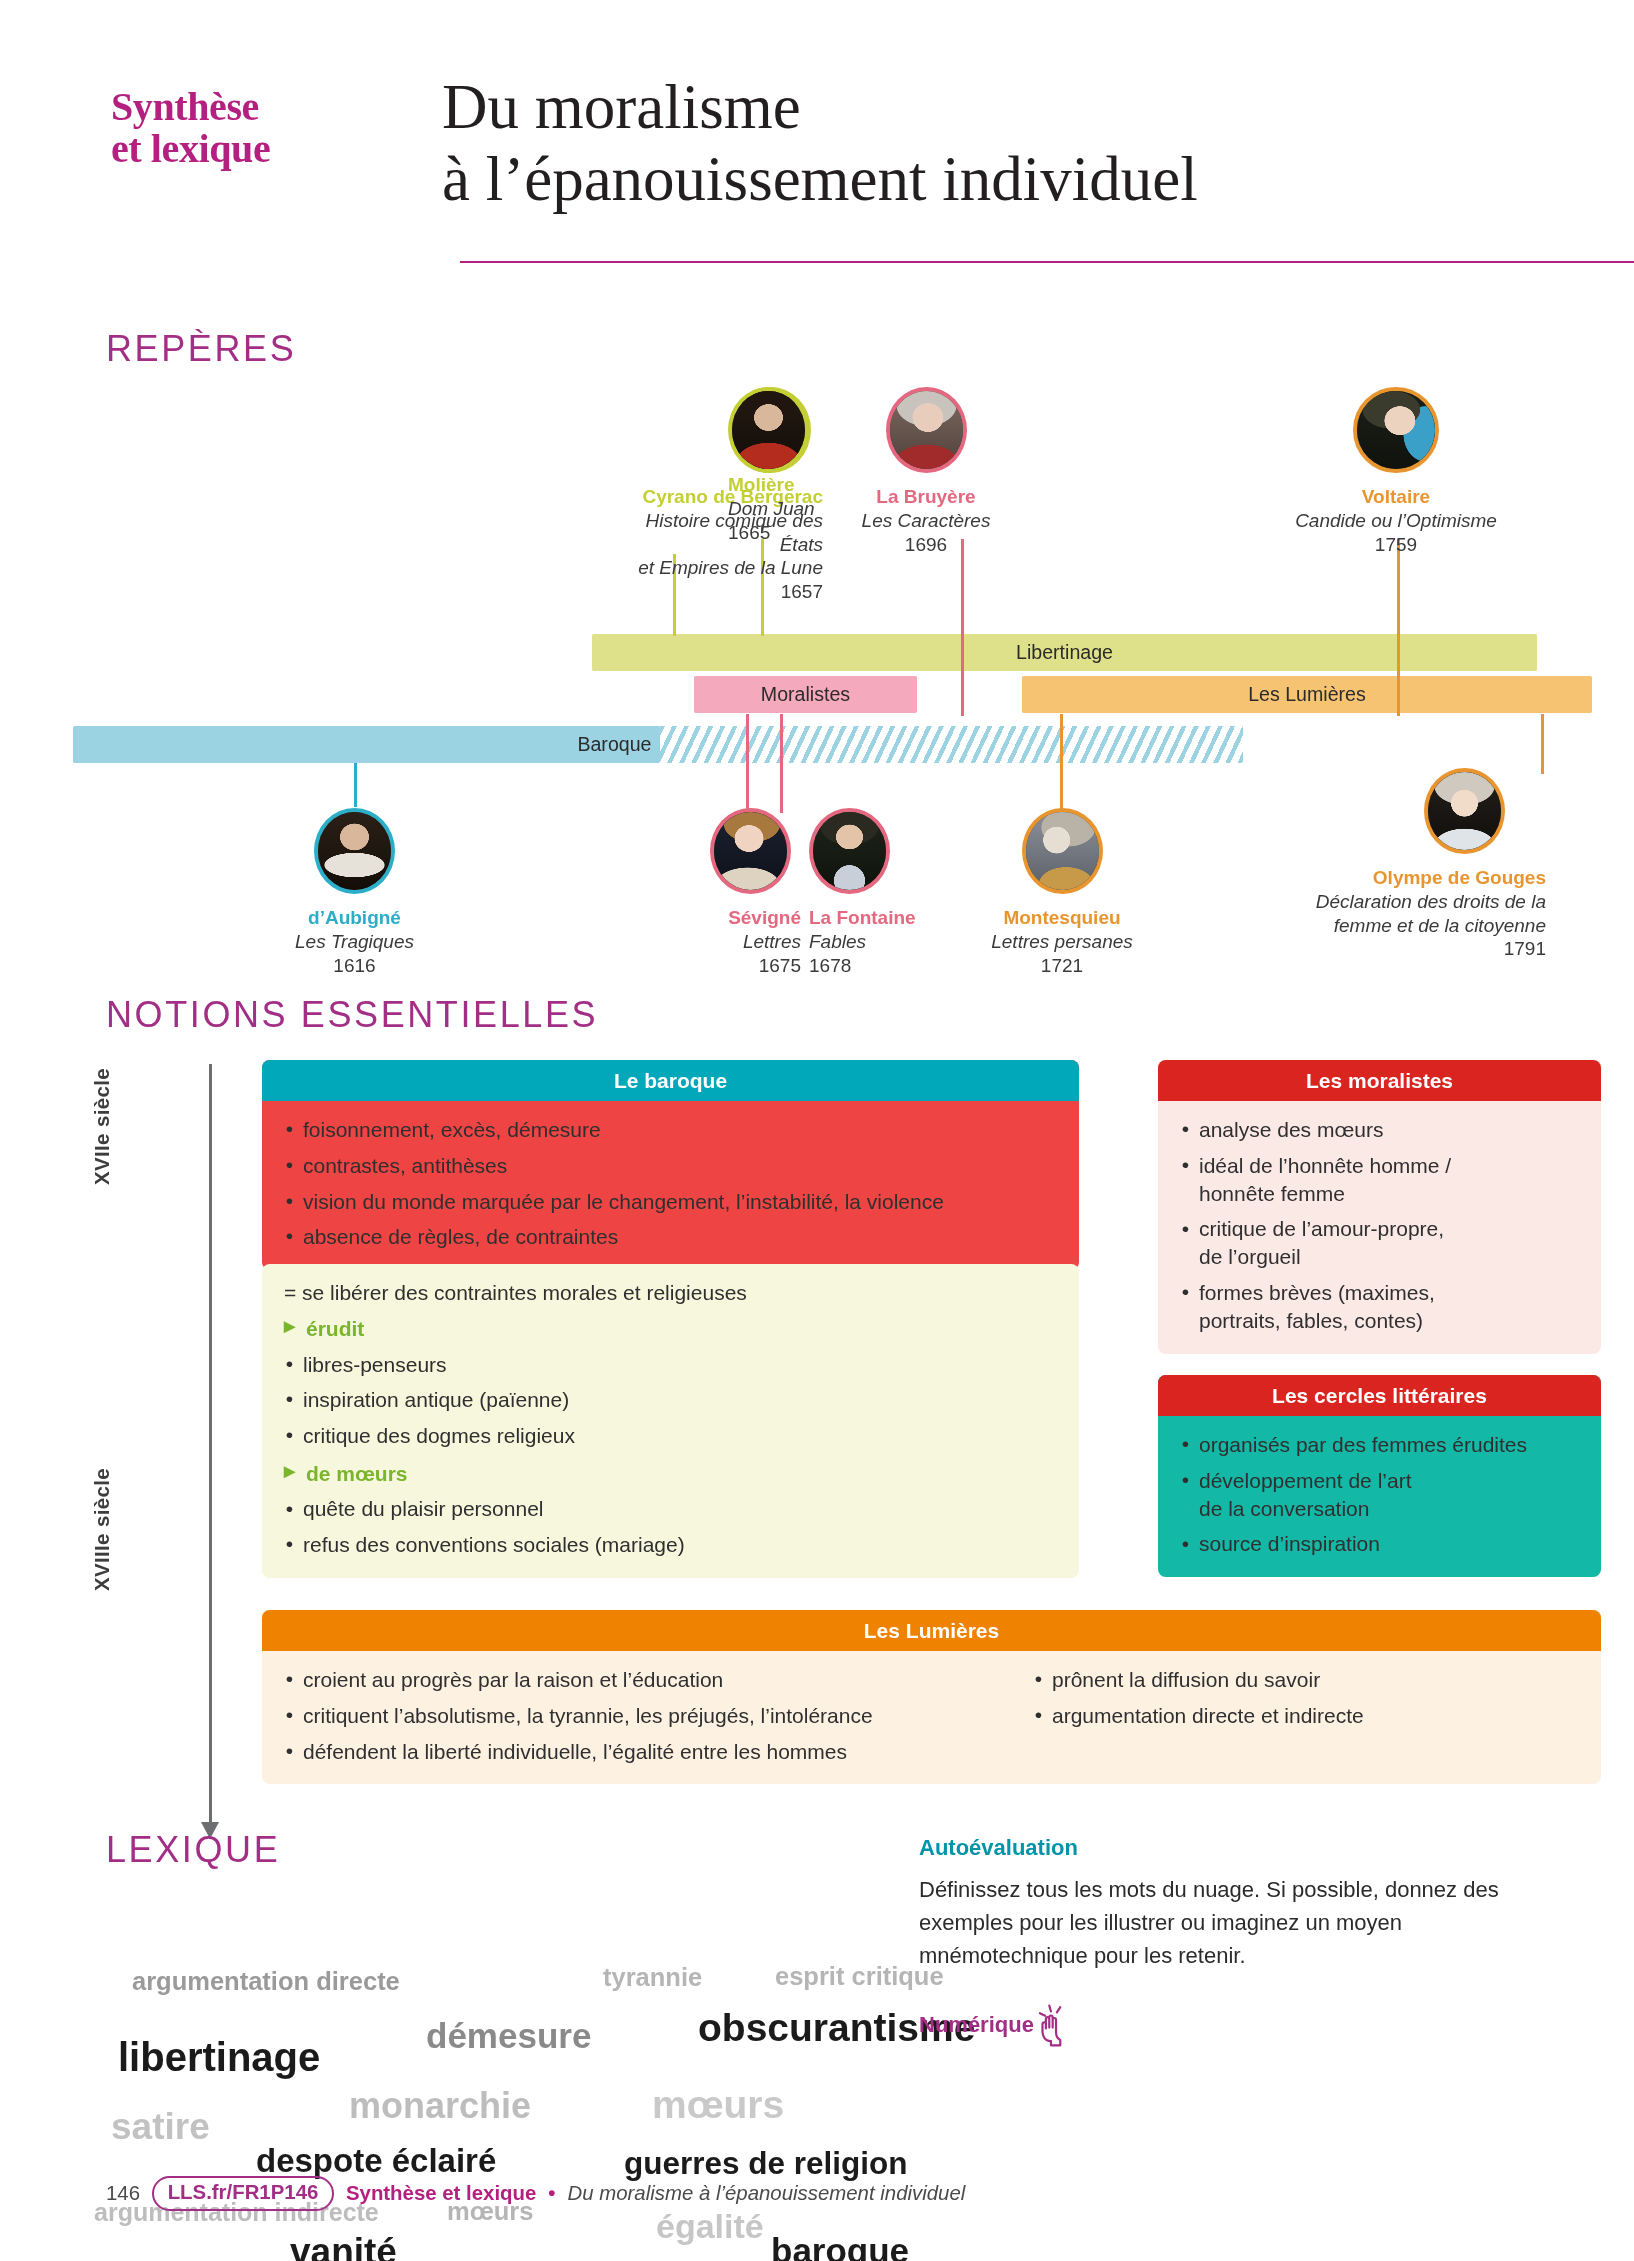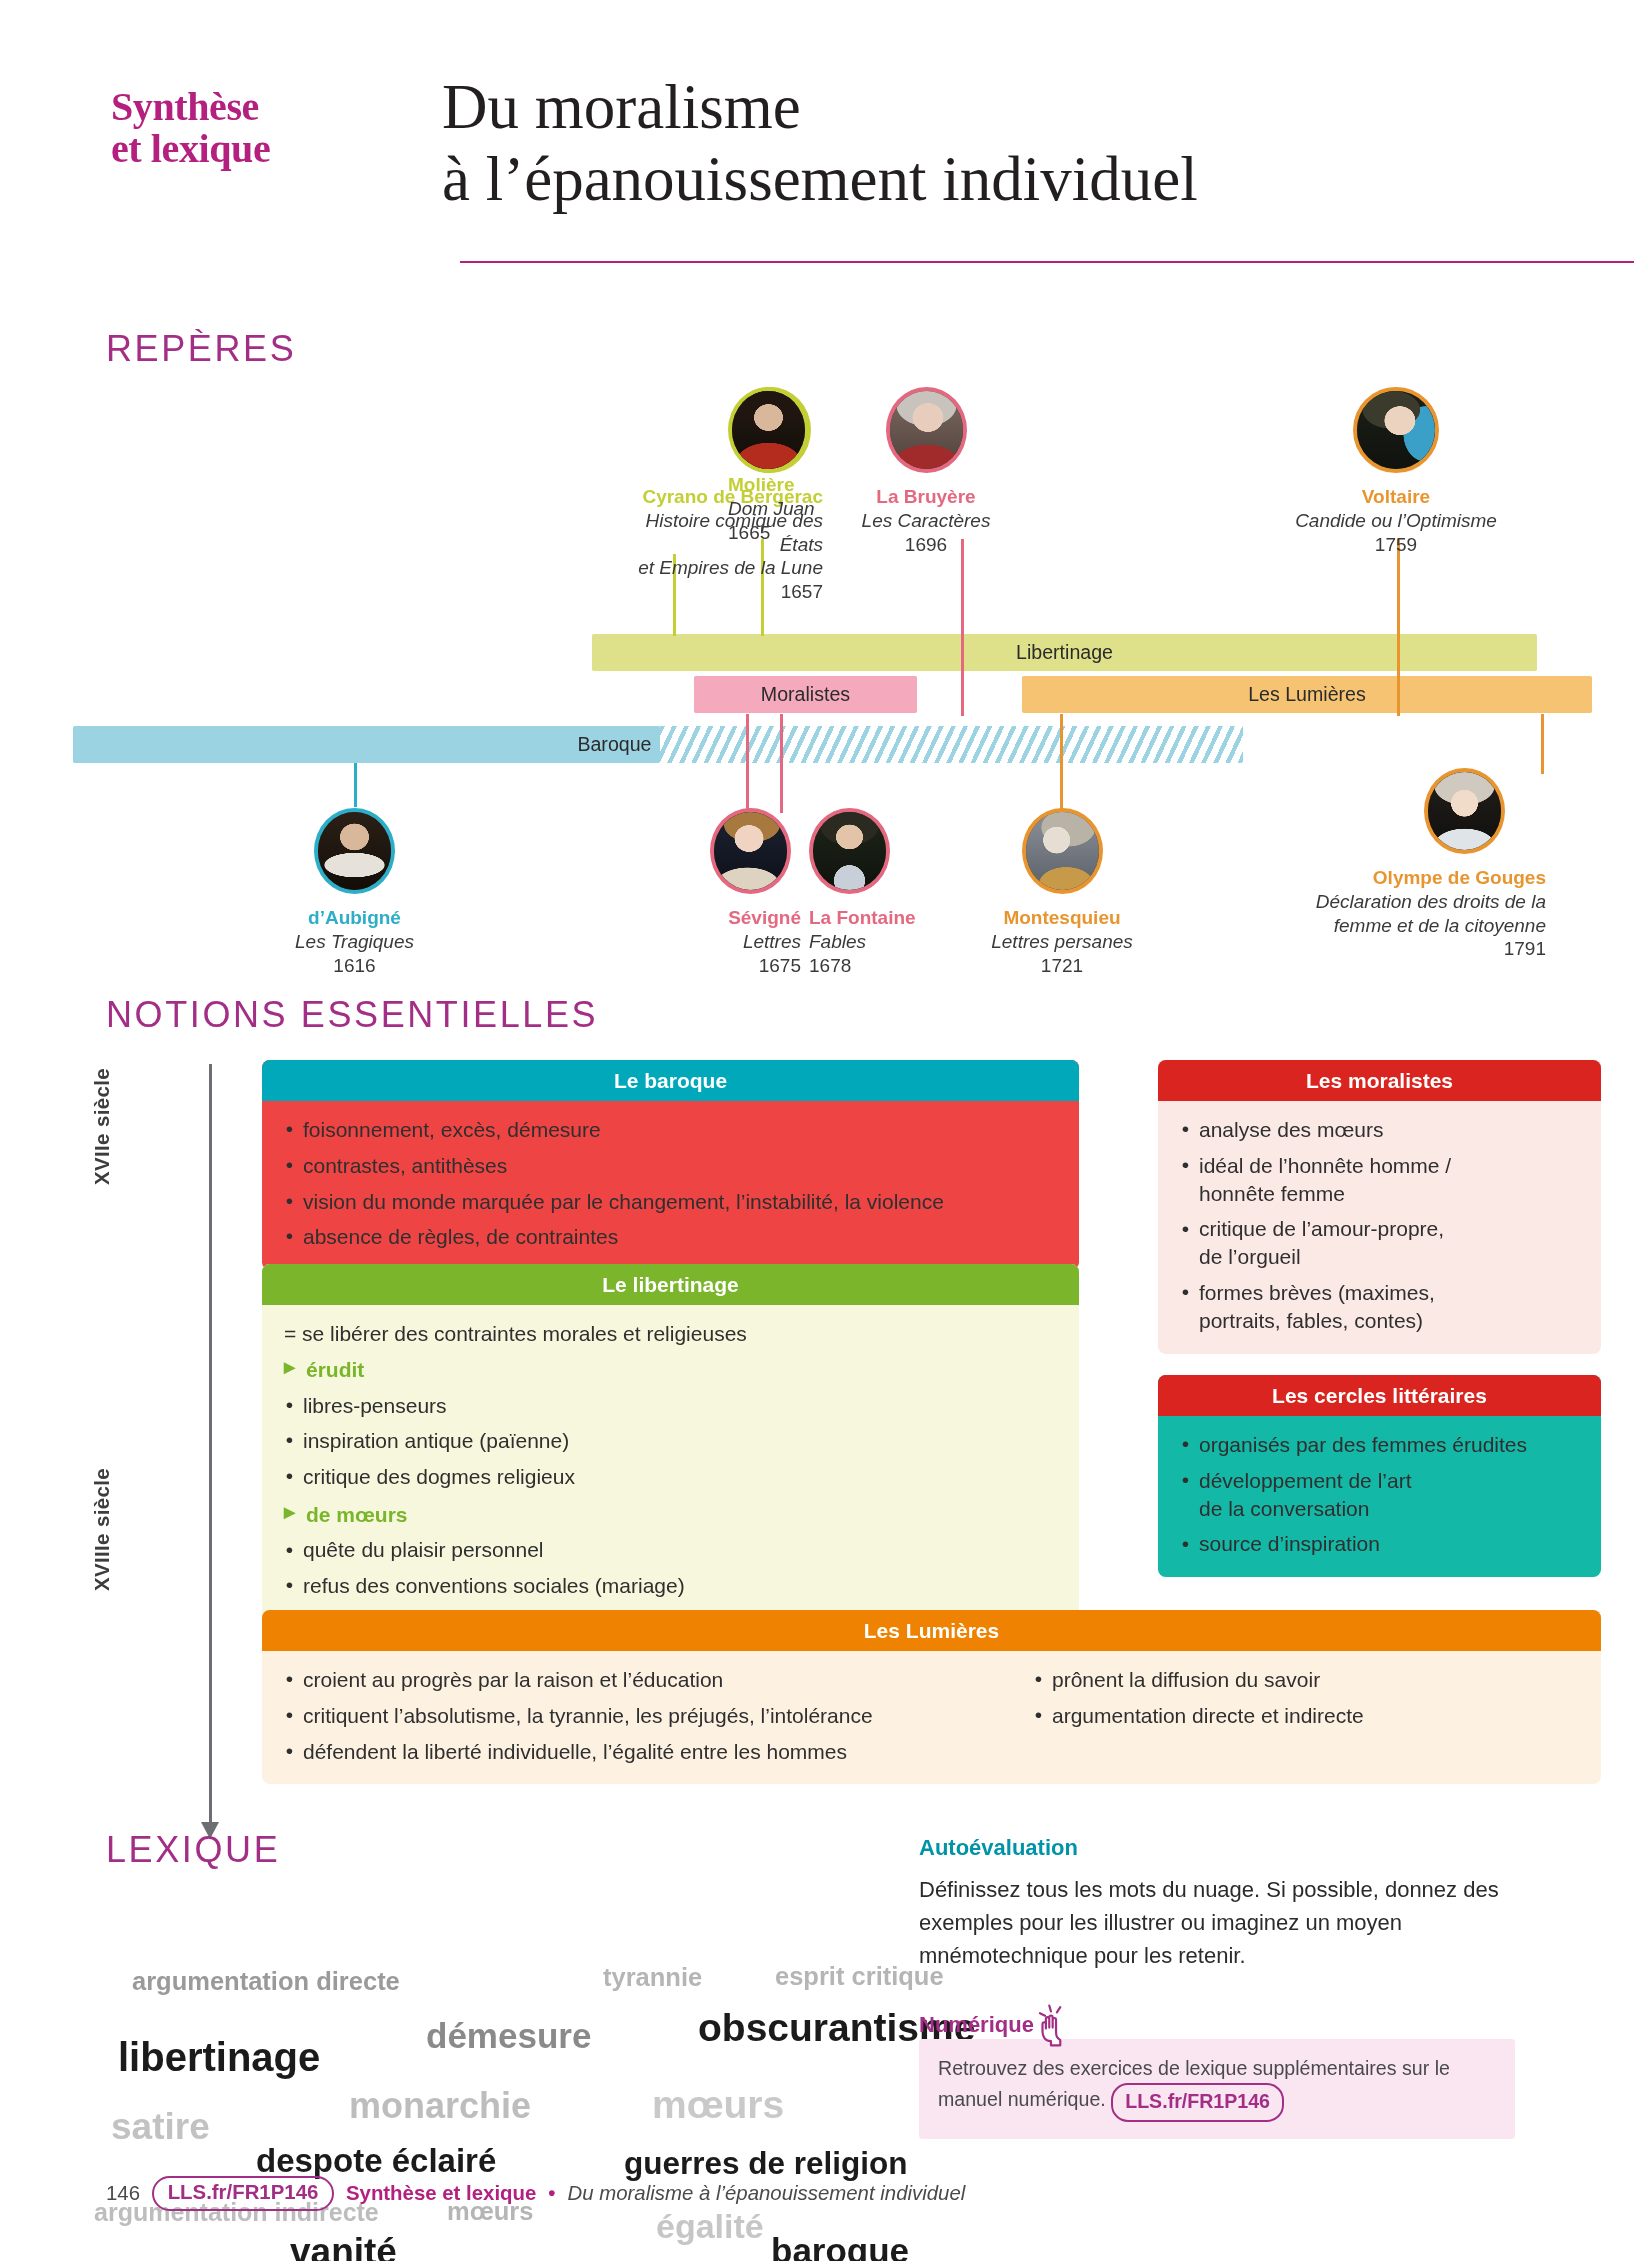--- a/index.html
+++ b/index.html
@@ -304,21 +304,20 @@
       <div class="card-h" style="background:#00a8ba;">Le baroque</div>
       <div class="card-b">
         <div class="li" style="color:#2f2f2f;"><span>foisonnement, excès, démesure</span></div>
         <div class="li"><span>contrastes, antithèses</span></div>
         <div class="li"><span>vision du monde marquée par le changement, l’instabilité, la violence</span></div>
         <div class="li" style="margin-bottom:1.7px;"><span>absence de règles, de contraintes</span></div>
       </div>
     </div>
 
     <div class="card" style="left:168px;top:281px;width:817px;background:#f6f7dc;">
-      <div class="card-h" style="background:#7ab52b;">Le libertinage</div>
       <div class="card-b">
         <div class="li plain"><span>= se libérer des contraintes morales et religieuses</span></div>
         <div class="li sub" style="color:#7ab52b;"><span>érudit</span></div>
         <div class="li"><span>libres-penseurs</span></div>
         <div class="li"><span>inspiration antique (païenne)</span></div>
         <div class="li"><span>critique des dogmes religieux</span></div>
         <div class="li sub" style="color:#7ab52b;margin-top:10.2px;"><span>de mœurs</span></div>
         <div class="li"><span>quête du plaisir personnel</span></div>
         <div class="li" style="margin-bottom:1.7px;"><span>refus des conventions sociales (mariage)</span></div>
       </div>
@@ -397,24 +396,20 @@
             <path d="M13 15 L7 12"></path>
           <path d="M20 45 C12 45 10 38 10 33 L10 25 C10 22 14 22 14 25 L14 30
                    L14 19 C14 16 18 16 18 19 L18 29
                    L18 17 C18 14 22 14 22 17 L22 29
                    L22 20 C22 17 26 17 26 20 L26 33
                    C26 40 27 41 31 44 L31 50 L20 50 Z" fill="#ffffff" stroke-linejoin="round"></path>
         </svg>
       </span>
     </div>
 
-    <div class="num-box" style="margin-top:-8.5px;">
-      <span>Retrouvez des exercices de lexique supplémentaires sur le manuel numérique.</span>
-      <span class="pill">LLS.fr/FR1P146</span>
-    </div>
   </div>
 
   <div class="foot">
     <span class="foot-num">146</span>
     <span class="foot-pill">LLS.fr/FR1P146</span>
     <span class="foot-b">Synthèse et lexique</span>
     <span class="foot-b">•</span>
     <span class="foot-i">Du moralisme à l’épanouissement individuel</span>
   </div>
 

